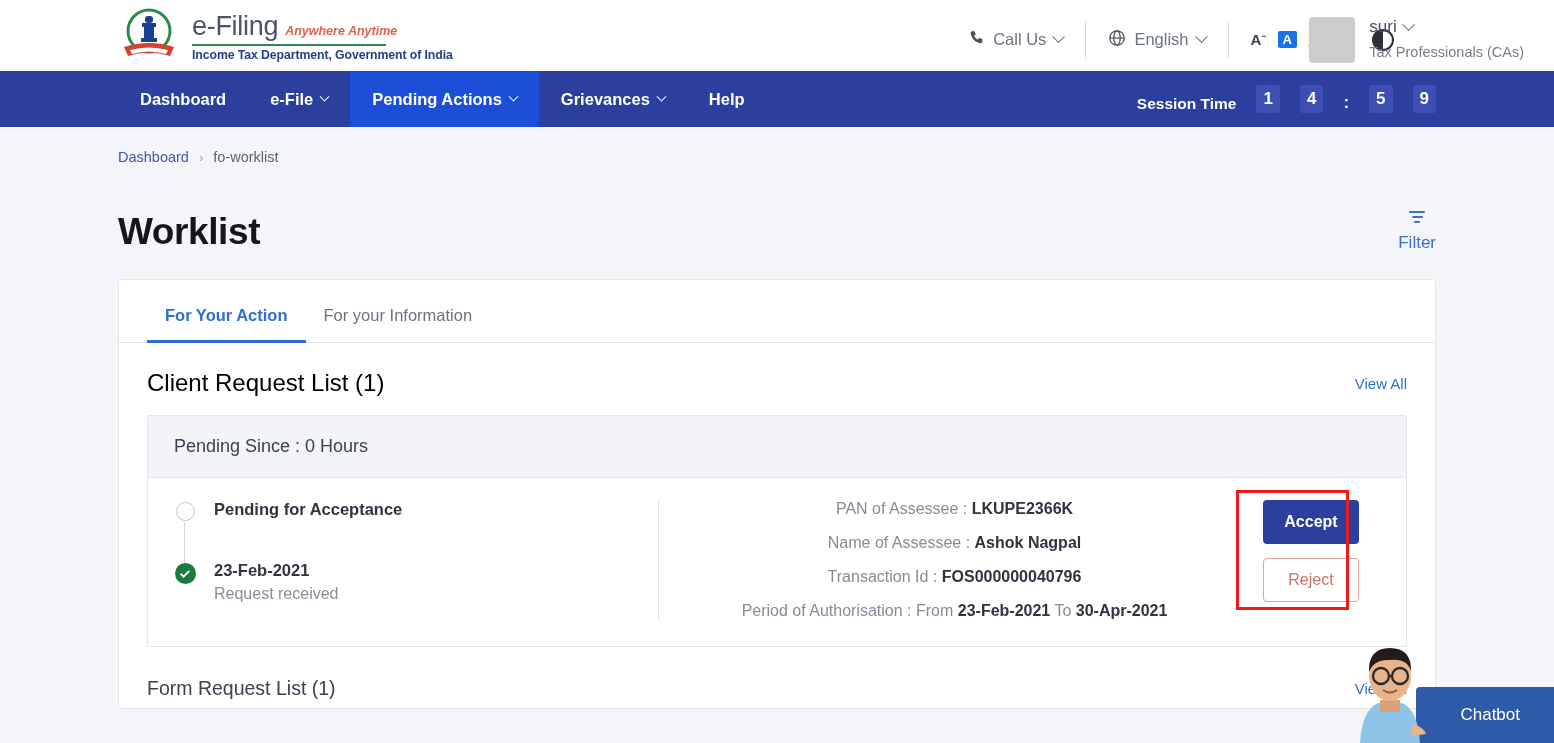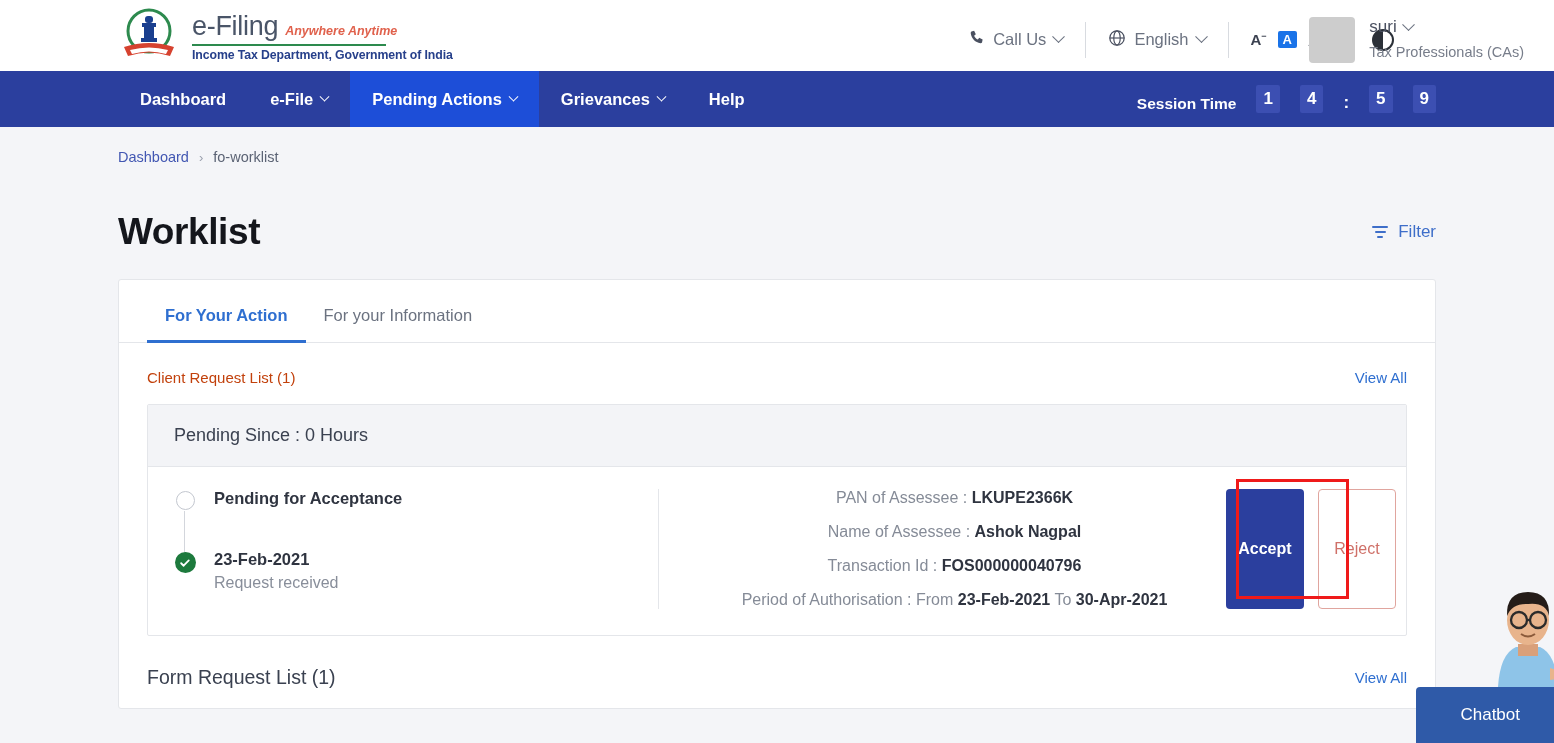--- a/index.html
+++ b/index.html
@@ -77,40 +77,40 @@
 
   
   .crumbs { padding: 22px 0 0 118px; display: flex; align-items: center; gap: 10px; font-size: 14.5px; }
   .crumb-link { color: #4257b2; }
   .crumb-sep { color: #9aa0ad; font-size: 13px; }
   .crumb-cur { color: #5b6374; }
 
   
   .title-row { display: flex; align-items: center; justify-content: space-between; padding: 46px 118px 0 118px; }
   .page-title { font-size: 37px; font-weight: bold; color: #14161c; letter-spacing: -0.4px; }
-  .filter-btn { display: flex; align-items: center; gap: 10px; color: #3e6ec9; font-size: 17px; }
+  .filter-btn { display: flex; align-items: center; gap: 10px; color: #3e6ec9; font-size: 17px; flex-direction: column; }
   .filter-ic { display: flex; flex-direction: column; gap: 3px; align-items: center; }
   .filter-ic i { display: block; height: 1.8px; background: #3e6ec9; border-radius: 1px; }
   .filter-ic i:nth-child(1) { width: 16px; }
   .filter-ic i:nth-child(2) { width: 11px; }
   .filter-ic i:nth-child(3) { width: 6px; }
 
   
   .card {
     margin: 26px 118px 0 118px; background: #ffffff;
     border: 1px solid #e4e6ea; border-radius: 3px;
     min-height: 430px;
   }
   .tabs { display: flex; padding: 0 28px; border-bottom: 1px solid #e4e6ea; }
   .tab { padding: 26px 18px 17px 18px; font-size: 16.5px; color: #6b7280; position: relative; }
   .tab.active { color: #2f6fd0; font-weight: bold; }
   .tab.active::after { content: ""; position: absolute; left: 0; right: 0; bottom: -1px; height: 3px; background: #2f6fd0; }
 
   .section-head { display: flex; align-items: center; justify-content: space-between; padding: 26px 28px 0 28px; }
-  .section-title { font-size: 15px; color: #c2410c; }
+  .section-title { font-size: 24px; color: #000000; }
   .view-all { font-size: 15px; color: #2f6fd0; font-weight: normal; }
 
   .req-box { margin: 18px 28px 0 28px; border: 1px solid #e4e6ea; border-radius: 2px; }
   .pending-since { background: #f3f4f7; padding: 20px 26px; font-size: 18px; color: #3a4150; border-bottom: 1px solid #e4e6ea; }
 
   .req-body { display: flex; padding: 22px 0 26px 0; position: relative; }
   .timeline-col { width: 510px; padding-left: 24px; position: relative; }
   .tl-row { display: flex; gap: 16px; position: relative; }
   .tl-row + .tl-row { margin-top: 40px; }
   .tl-marker { width: 26px; display: flex; justify-content: center; padding-top: 2px; }
@@ -121,30 +121,30 @@
   .tl-label { font-size: 16.5px; color: #2f3440; font-weight: bold; }
   .tl-sub { font-size: 16px; color: #888e9a; margin-top: 5px; }
 
   .divider-v { width: 1px; background: #e4e6ea; }
 
   .detail-col { flex: 1; padding-left: 24px; text-align: center; }
   .detail-row { font-size: 16px; color: #858b97; margin-bottom: 16px; }
   .detail-row:last-child { margin-bottom: 0; }
   .detail-row b { color: #2f3440; font-weight: bold; }
 
-  .action-col { width: 180px; display: flex; flex-direction: row; gap: 14px; padding-right: 10px; position: relative; }
+  .action-col { width: 180px; display: flex; flex-direction: column; align-items: center; gap: 14px; padding-right: 10px; position: relative; }
   .btn-accept { background: #2b3f9e; color: #fff; font-size: 16px; font-weight: bold; border: none; border-radius: 4px; padding: 13px 0; width: 96px; cursor: pointer; }
   .btn-reject { background: #fff; color: #cf7068; font-size: 16px; border: 1.4px solid #e0a59e; border-radius: 4px; padding: 12px 0; width: 96px; cursor: pointer; }
   .redbox { position: absolute; left: 10px; top: -10px; width: 113px; height: 120px; border: 3px solid #ef1a1a; pointer-events: none; }
 
   .next-section { padding: 30px 28px 0 28px; display: flex; justify-content: space-between; align-items: center; }
   .next-title { font-size: 19.5px; color: #3a4150; }
 
   
-  .chatbot { position: fixed; right: 0; bottom: 0; display: flex; align-items: flex-end; flex-direction: column; }
+  .chatbot { position: fixed; right: 0; bottom: 0; display: flex; align-items: flex-end; }
   .bot-avatar { width: 80px; height: 105px; position: relative; margin-right: -14px; z-index: 2; }
   .chat-tab { background: #2f5aa8; color: #fff; font-size: 17px; padding: 18px 34px 18px 44px; border-radius: 4px 0 0 0; z-index: 1; }
 </style>
 </head>
 <body>
 
 <div class="topbar">
   <div class="brand">
     <div class="emblem">
       <svg width="62" height="58" viewBox="0 0 62 58">

